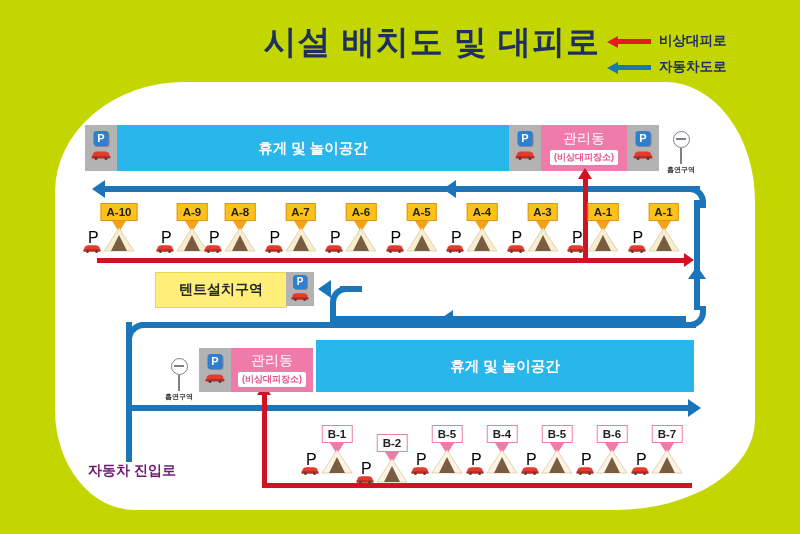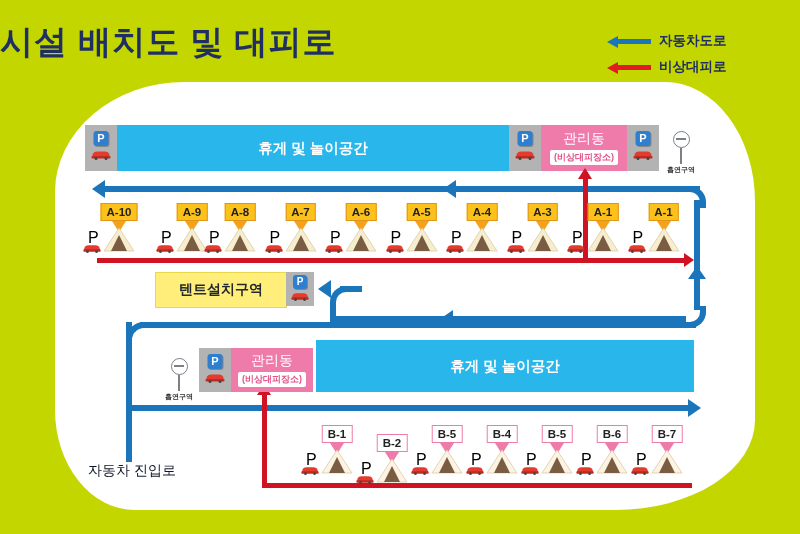--- a/index.html
+++ b/index.html
@@ -14,21 +14,21 @@
   
   .card{
     position:absolute;left:55px;top:82px;width:700px;height:428px;
     background:#ffffff;
     border-radius:130px 90px 140px 80px / 110px 120px 90px 100px;
   }
 
   
   .title{
     position:absolute;left:0;top:20px;width:600px;
-    text-align:left;
+    text-align:right;
     font-size:33px;font-weight:bold;color:#1f2f62;
     letter-spacing:1px;
   }
 
   
   .legend{position:absolute;left:607px;top:30px;width:185px;}
   .legend-row{display:flex;align-items:center;height:22px;margin-bottom:4px;}
   .legend-arrow{position:relative;width:44px;height:10px;margin-right:8px;}
   .legend-arrow .shaft{position:absolute;left:8px;top:3px;width:36px;height:5px;}
   .legend-arrow .head{
@@ -111,46 +111,46 @@
   .ahead{position:absolute;width:0;height:0;}
   .ah-left-b{border-top:9px solid transparent;border-bottom:9px solid transparent;border-right:13px solid #1b75bb;}
   .ah-right-b{border-top:9px solid transparent;border-bottom:9px solid transparent;border-left:13px solid #1b75bb;}
   .ah-up-b{border-left:9px solid transparent;border-right:9px solid transparent;border-bottom:13px solid #1b75bb;}
   .ah-right-r{border-top:7px solid transparent;border-bottom:7px solid transparent;border-left:10px solid #cf1322;}
   .ah-up-r{border-left:7px solid transparent;border-right:7px solid transparent;border-bottom:11px solid #cf1322;}
 
   .corner{position:absolute;border-style:solid;border-color:#1b75bb;}
 
   .entrylabel{
-    position:absolute;font-size:14px;font-weight:normal;color:#0f172a;white-space:nowrap;
+    position:absolute;font-size:14px;font-weight:bold;color:#701a75;white-space:nowrap;
   }
 </style>
 </head>
 <body>
 
 <div id="stage">
 
   <div class="card"></div>
 
   <div class="title">시설 배치도 및 대피로</div>
 
   <div class="legend">
+    <div class="legend-row">
+      <span class="legend-arrow la-red">
+        <span class="head"></span>
+          <span class="shaft"></span>
+      </span>
+      <span class="legend-label">비상대피로</span>
+    </div>
     <div class="legend-row">
       <span class="legend-arrow la-blue">
         <span class="head"></span>
           <span class="shaft"></span>
       </span>
       <span class="legend-label">자동차도로</span>
-    </div>
-    <div class="legend-row">
-      <span class="legend-arrow la-red">
-        <span class="head"></span>
-          <span class="shaft"></span>
-      </span>
-      <span class="legend-label">비상대피로</span>
     </div>
   </div>
 
   <div class="parkblock" style="left:85px;top:125px;width:32px;height:46px;">
     <span class="pb-p">P</span>
     <svg class="carmini" viewBox="0 0 44 22">
       <path d="M4 16 L6 9 Q8 5 14 5 L30 5 Q36 5 38 9 L40 16 Z" fill="#e33b2e"></path>
       <rect x="3" y="14" width="38" height="5" rx="2" fill="#c02a20"></rect>
       <circle cx="12" cy="19" r="3" fill="#444"></circle>
         <circle cx="32" cy="19" r="3" fill="#444"></circle>

